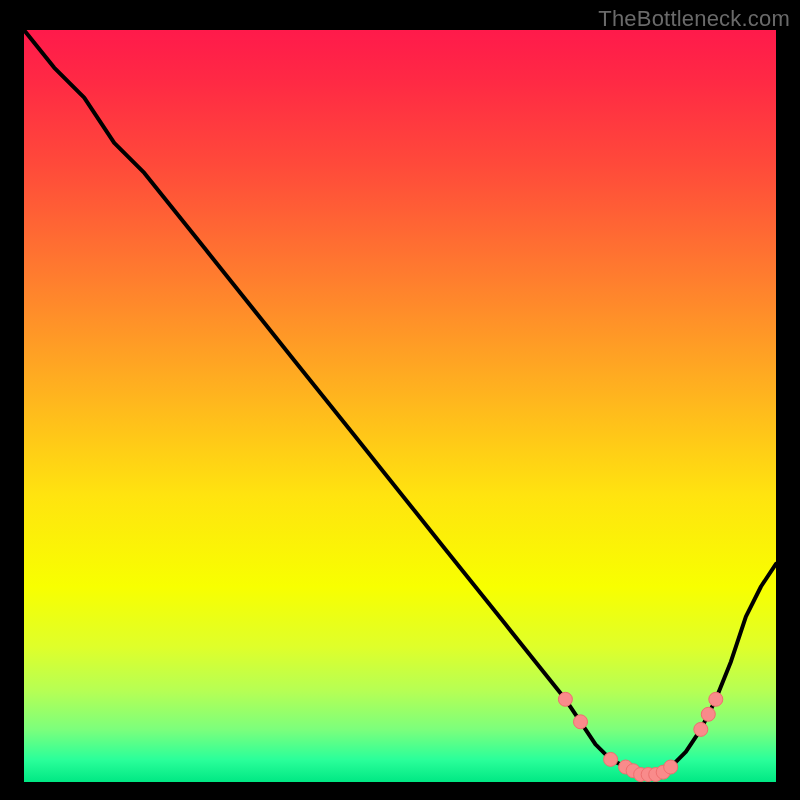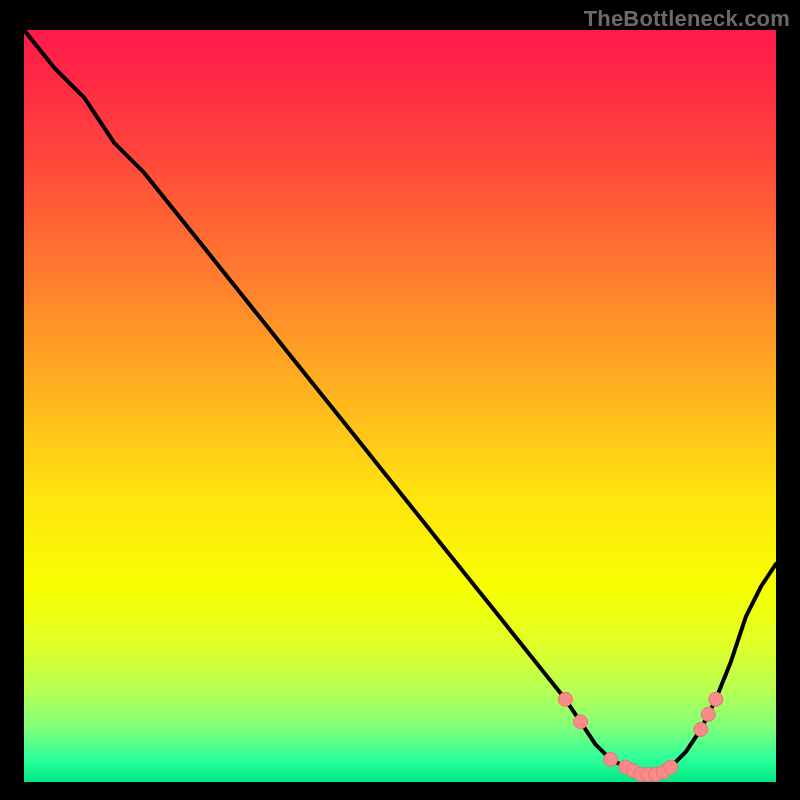--- a/index.html
+++ b/index.html
@@ -3,21 +3,21 @@
 <meta charset="utf-8">
 <style>
   * { margin: 0; padding: 0; box-sizing: border-box; }
   html, body { width: 800px; height: 800px; background: #000; overflow: hidden; }
   .frame { position: relative; width: 800px; height: 800px; background: #000; }
   .watermark {
     position: absolute;
     top: 6px; right: 10px;
     font-family: Arial, Helvetica, sans-serif;
     font-size: 22px;
-    font-weight: 700;
+    font-weight: 400;
     color: #6a6a6a;
     letter-spacing: 0.2px;
     z-index: 10;
   }
   .plot {
     position: absolute;
     left: 24px; top: 30px;
     width: 752px; height: 752px;
     overflow: hidden;
   }

